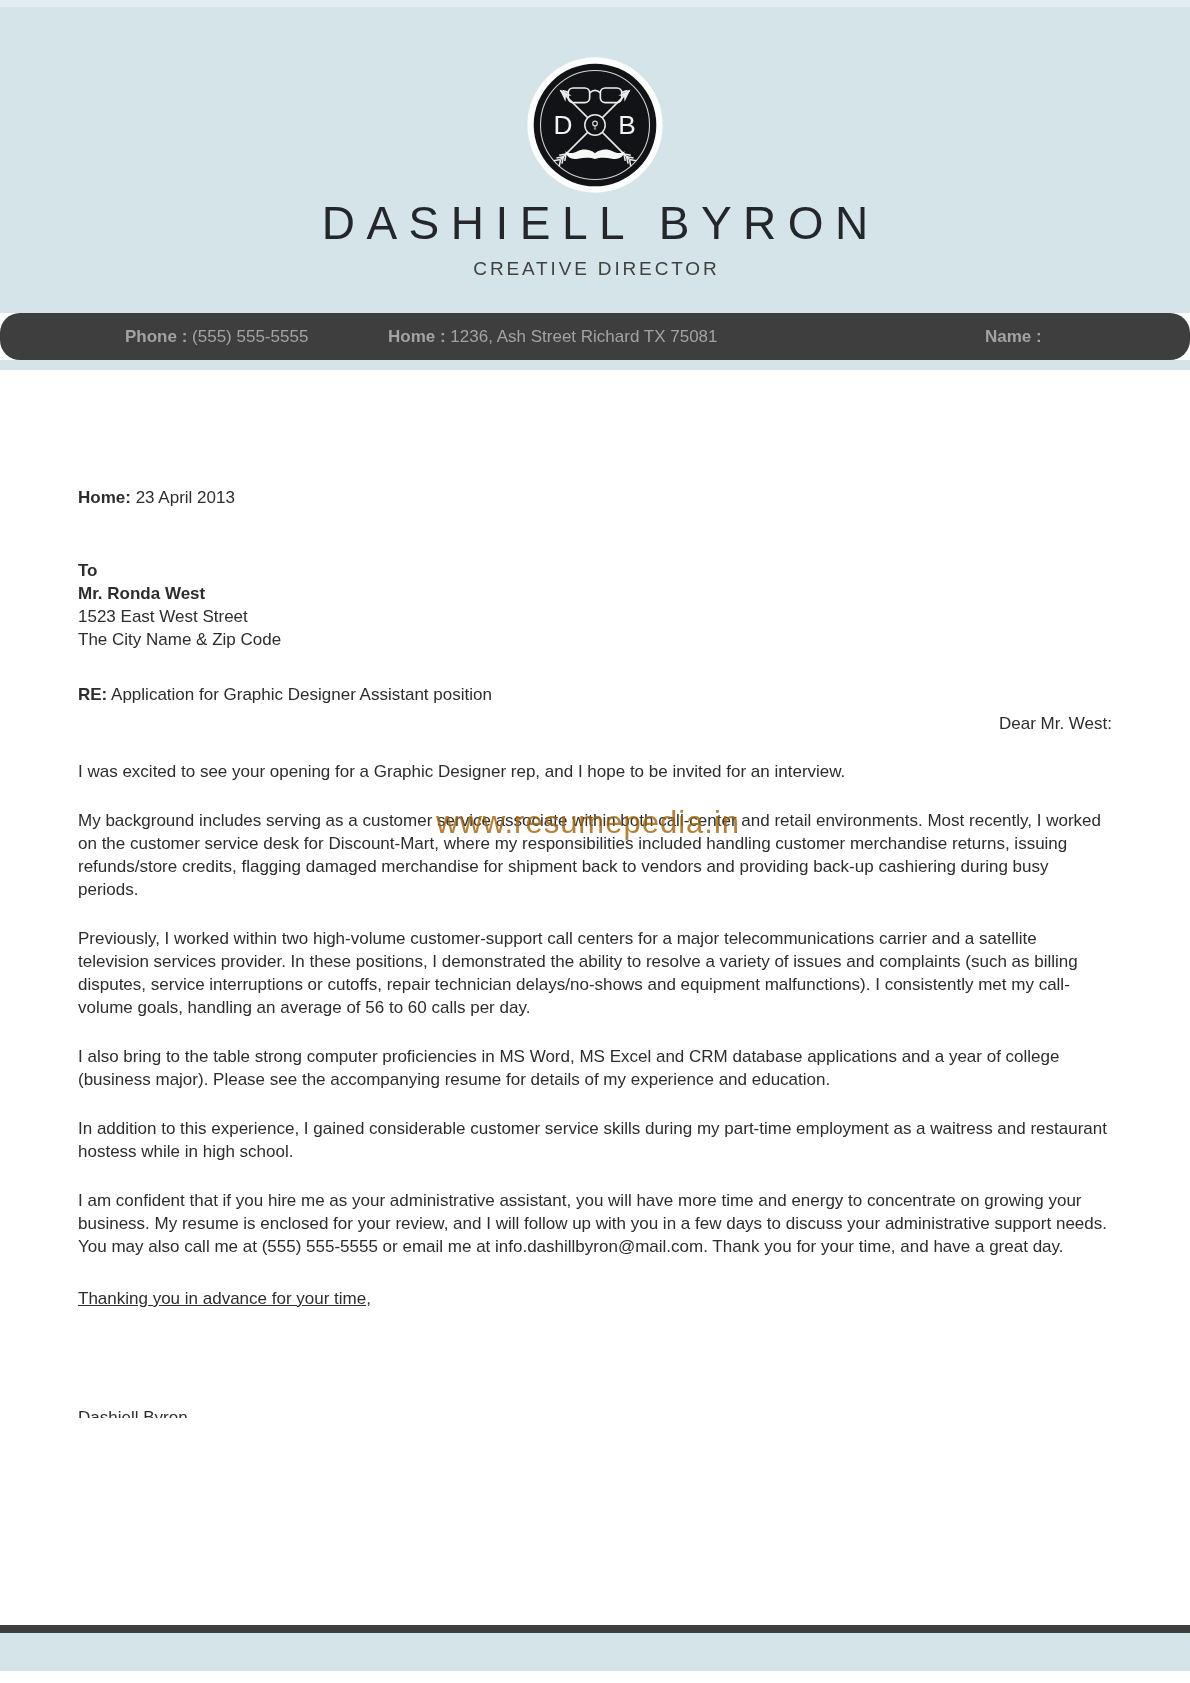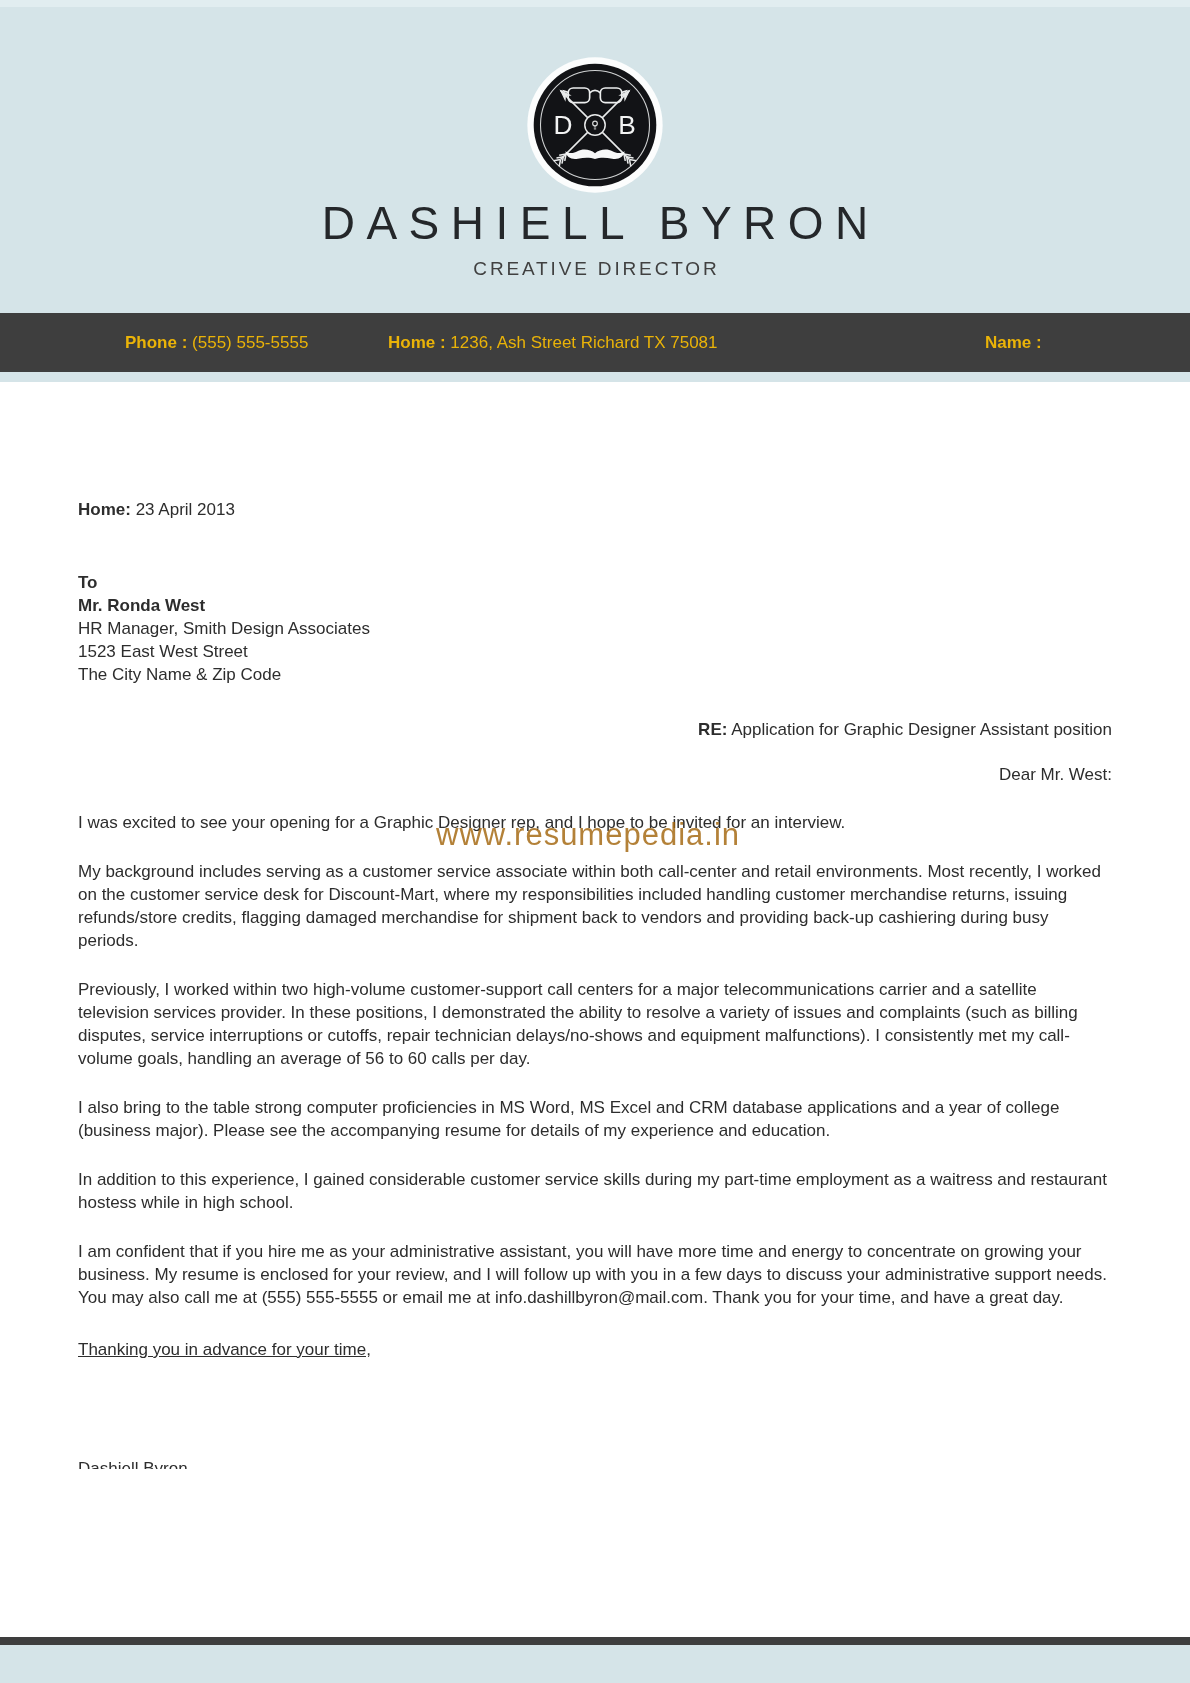--- a/index.html
+++ b/index.html
@@ -15,35 +15,35 @@
   .logo { position:absolute; top:52px; left:50%; margin-left:-73px; }
   .brand-name {
     position:absolute; top:196px; width:100%; text-align:center;
     font-size:46px; color:#24272a; letter-spacing:0.25em; text-indent:0.25em;
     font-weight:normal; white-space:nowrap;
   }
   .brand-title {
     position:absolute; top:258px; width:100%; text-align:center;
     font-size:19px; color:#404040; letter-spacing:0.15em; text-indent:0.15em;
   }
-  .contact-bar { height:59px; background:#3e3e3e; position:relative; color:#eab308; font-size:17px; }
+  .contact-bar { height:47px; background:#3e3e3e; position:relative; color:#a3a3a3; font-size:17px;border-radius:20px; }
   .contact-bar .seg { position:absolute; top:50%; transform:translateY(-50%); white-space:nowrap; }
   .seg-phone { left:125px; }
   .seg-home  { left:388px; }
   .seg-email { left:985px; }
   .b { font-weight:bold; }
   .band-bottom { height:10px; background:#d5e4e8; }
   
   .letter {
     height:1255px; padding:116px 78px 0; position:relative;
     font-size:17px; line-height:23px; color:#2d2d2d; background:#ffffff;
   }
   .date-line { margin-bottom:50px; }
   .addr-block { margin-bottom:32px; }
-  .re-line { margin-bottom:22px;text-align:right; }
+  .re-line { margin-bottom:6px; }
   .salutation { margin-bottom:25px;text-align:right; }
   .paragraphs p { margin:0 0 26px; }
   .closing { margin-top:29px;text-decoration:underline; }
   .signature { margin-top:96px; height:12px; overflow:hidden; }
   .watermark {
     position:absolute; left:436px; top:441px;
     font-size:31px; letter-spacing:1px; color:#a16207; opacity:0.8;
     pointer-events:none; white-space:nowrap;
   }
   
@@ -124,21 +124,20 @@
     <div class="watermark">www.resumepedia.in</div>
 
     <div class="date-line">
       <span class="b">Home:</span>
       <span>23 April 2013</span>
     </div>
 
     <div class="addr-block">
       <div class="b">To</div>
       <div class="b">Mr. Ronda West</div>
-      <div>HR Manager, Smith Design Associates</div>
       <div>1523 East West Street</div>
       <div>The City Name &amp; Zip Code</div>
     </div>
 
     <div class="re-line">
       <span class="b">RE:</span>
       <span>Application for Graphic Designer Assistant position</span>
     </div>
 
     <div class="salutation">Dear Mr. West:</div>

